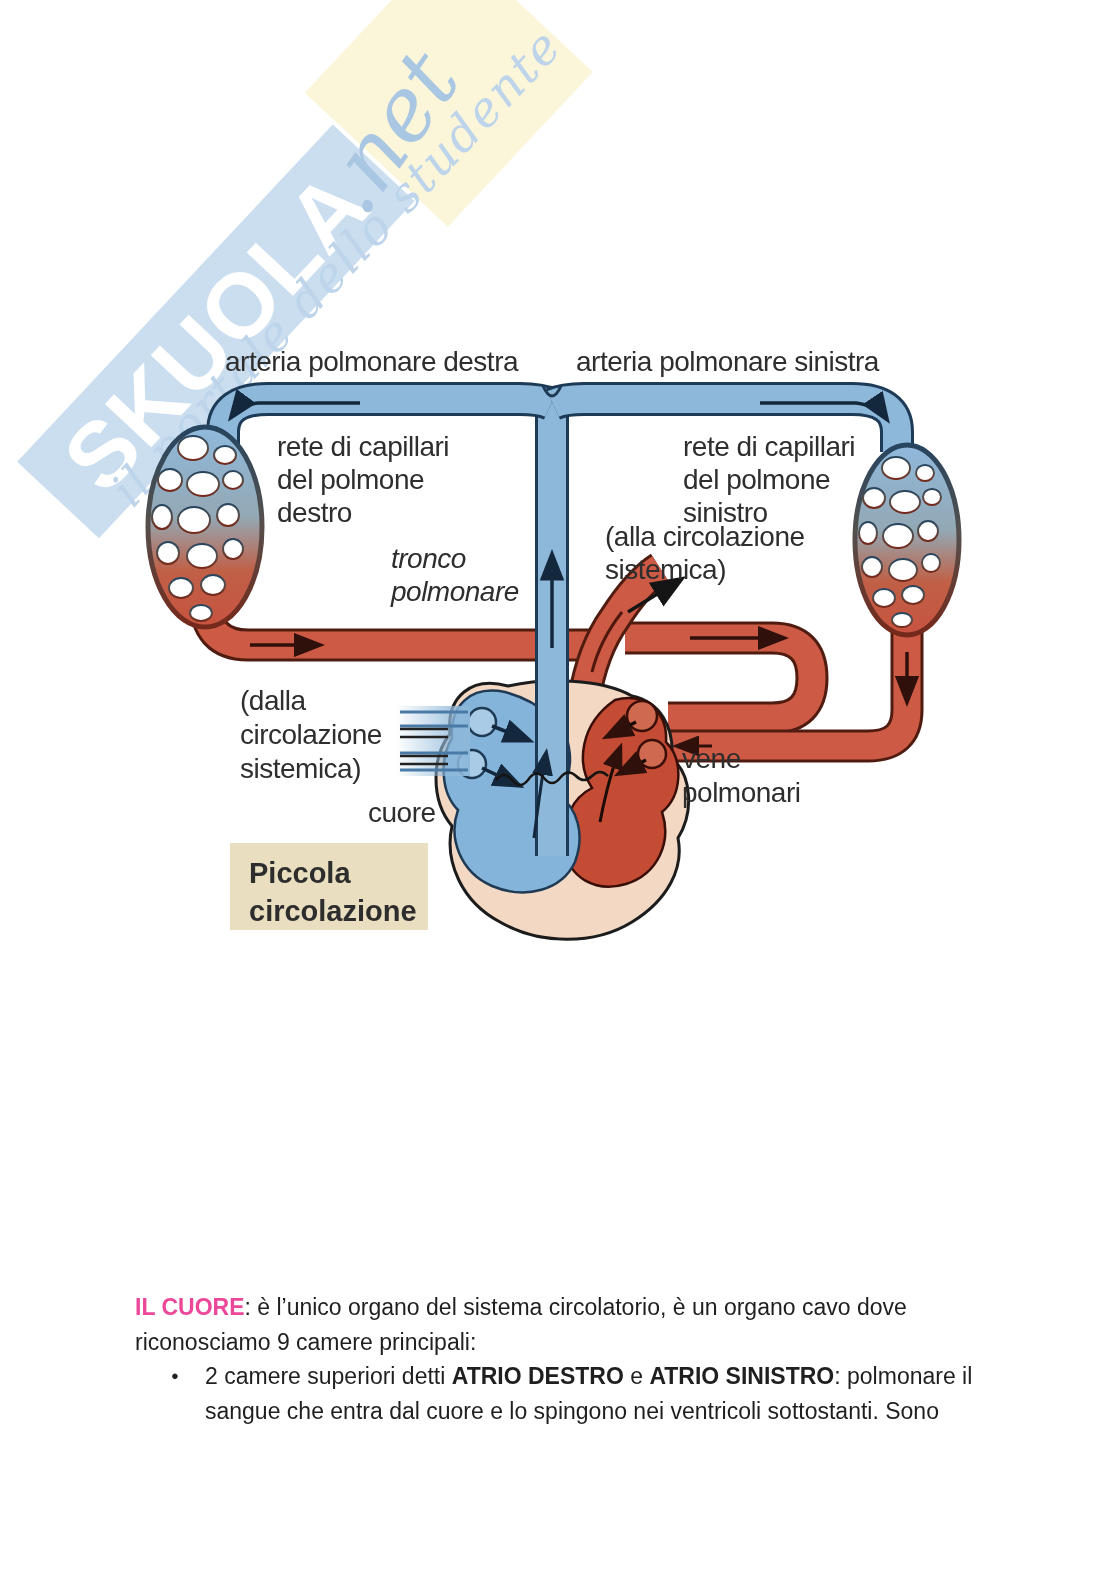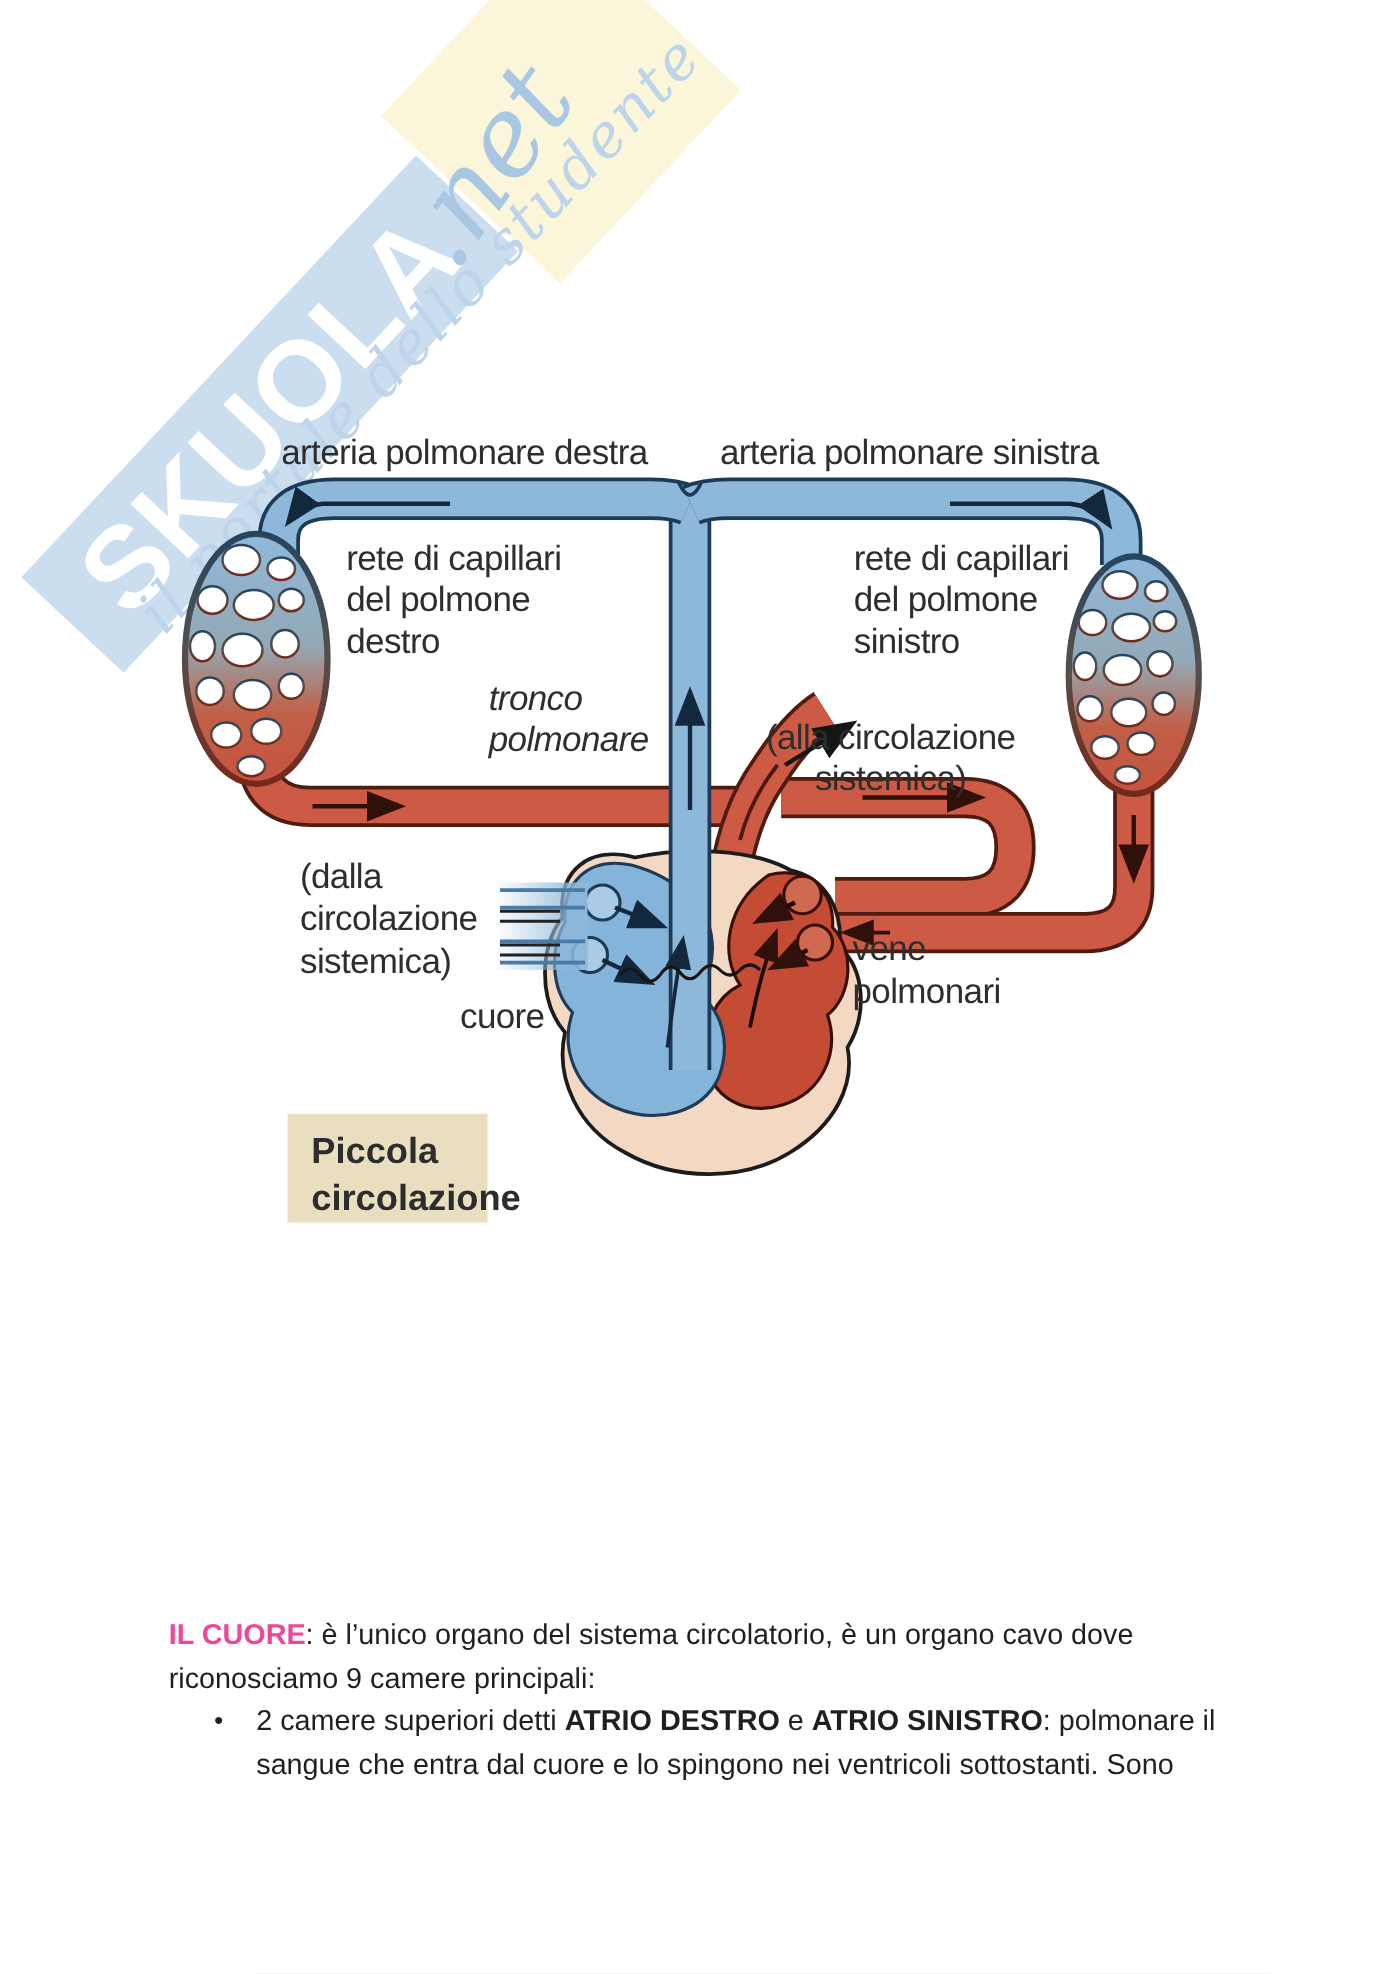--- a/index.html
+++ b/index.html
@@ -15,22 +15,22 @@
   .wm-yellow{width:212px;height:196px;background:#fbf6d9;margin-left:4px;}
   .wm-script{position:absolute;left:408px;top:2px;font-family:"DejaVu Serif",serif;
              font-style:italic;font-size:88px;color:#a9c7e2;transform:rotate(-8deg);line-height:1;}
   .wm-tagline{position:absolute;left:120px;top:470px;width:620px;transform-origin:0 50%;
               transform:rotate(-46.9deg);font-family:"DejaVu Serif",serif;font-style:italic;
               font-size:48px;color:#bdd4ea;letter-spacing:2px;z-index:0;white-space:nowrap;}
   
   #diagram-svg{position:absolute;left:140px;top:330px;z-index:1;}
   .dlabel{position:absolute;z-index:2;font-size:28px;line-height:33px;color:#2e2e2e;
           letter-spacing:-0.5px;white-space:nowrap;}
-  .caption-box{position:absolute;left:230px;top:843px;width:160px;height:87px;
-               background:#e9dfc0;z-index:2;margin-top:48px;}
+  .caption-box{position:absolute;left:230px;top:843px;width:198px;height:87px;
+               background:#e9dfc0;z-index:2;}
   .caption-box .ctext{padding:11px 0 0 19px;font-size:29px;font-weight:bold;
                       line-height:38px;color:#2d2d2d;}
   
   .body-block{position:absolute;left:135px;top:1290px;width:880px;z-index:2;
               font-size:23px;line-height:34.5px;color:#1f1f1f;}
   .tline{white-space:nowrap;}
   .red-bold{color:#ec4899;font-weight:bold;}
   .bullet-line{position:relative;padding-left:70px;}
   .bullet-cont{padding-left:70px;}
   .bullet{position:absolute;left:36px;top:0;font-size:13px;}
@@ -204,21 +204,21 @@
   <div class="dlabel" style="left:683px;top:430px;">
     <div>rete di capillari</div>
     <div>del polmone</div>
     <div>sinistro</div>
   </div>
 
   <div class="dlabel" style="left:391px;top:542px;font-style:italic;">
     <div>tronco</div>
     <div>polmonare</div>
   </div>
-  <div class="dlabel" style="left:605px;top:573px;width:215px;text-align:center;">
+  <div class="dlabel" style="left:605px;top:520px;width:215px;text-align:left;">
     <div>(alla circolazione</div>
     <div>sistemica)</div>
   </div>
 
   <div class="dlabel" style="left:240px;top:684px;line-height:34px;">
     <div>(dalla</div>
     <div>circolazione</div>
     <div>sistemica)</div>
   </div>
 

